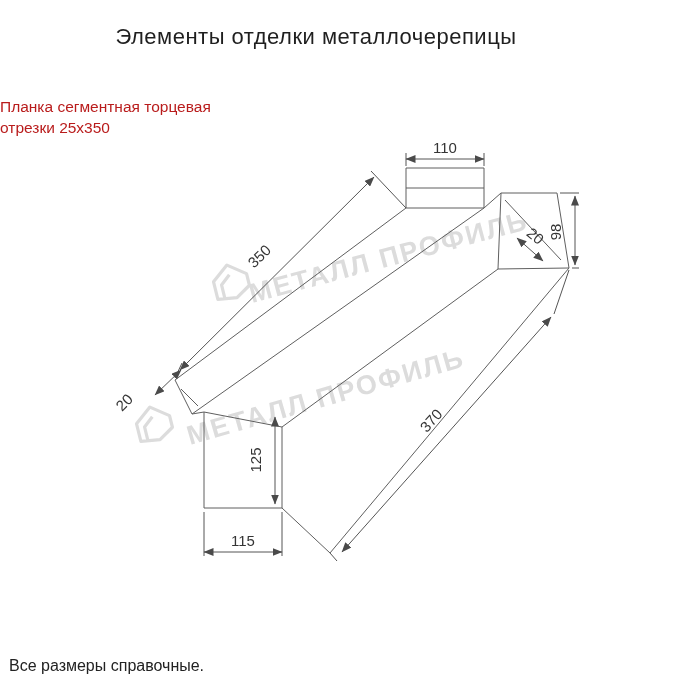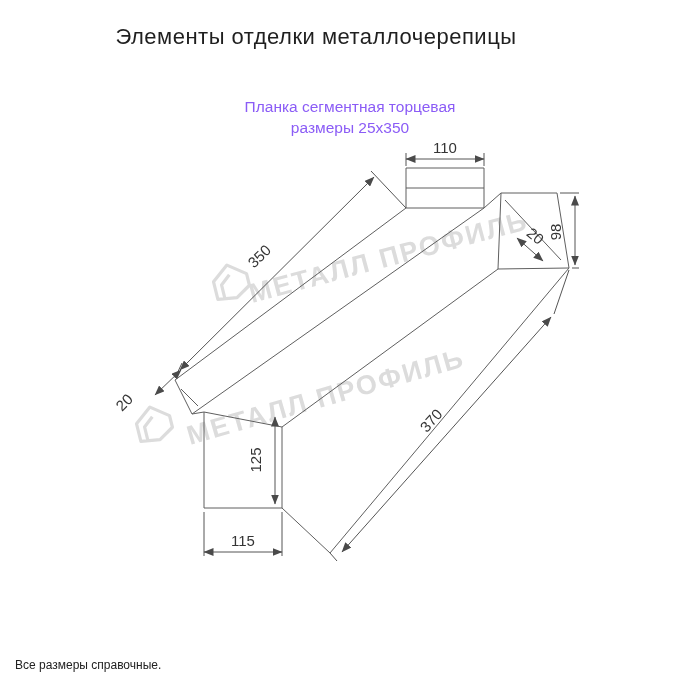--- a/index.html
+++ b/index.html
@@ -5,45 +5,45 @@
   html,body{margin:0;padding:0;background:#ffffff;}
   .page{
     position:relative;width:700px;height:700px;background:#ffffff;overflow:hidden;
     font-family:"Liberation Sans", sans-serif;color:#1c1c1c;
   }
   .title{
     position:absolute;top:24px;left:0;width:632px;text-align:center;
     font-size:22px;letter-spacing:0.5px;color:#1f1f1f;
   }
   .subtitle{
-    position:absolute;top:96px;left:0;width:700px;text-align:center;
-    font-size:15.5px;line-height:21px;color:#8b5cf6;
+    position:absolute;top:96px;left:0;width:700px;text-align:left;
+    font-size:15.5px;line-height:21px;color:#b91c1c;
   }
   .footer{
-    position:absolute;left:15px;bottom:26px;width:660px;
-    font-size:12px;line-height:17px;color:#222222;
+    position:absolute;left:9px;bottom:26px;width:660px;
+    font-size:16px;line-height:17px;color:#222222;
   }
   svg.draw{position:absolute;left:0;top:0;}
   .part{stroke:#5f5f5f;stroke-width:1;fill:none;}
   .dim{stroke:#555555;stroke-width:1;fill:none;}
   .dimtext{font-family:"Liberation Sans",sans-serif;font-size:15px;fill:#353535;}
   .wm-text{font-family:"Liberation Sans",sans-serif;font-weight:bold;font-size:27px;
            letter-spacing:2px;fill:#dcdcdc;}
   .wm-house{stroke:#dcdcdc;stroke-width:3.2;fill:none;stroke-linejoin:round;}
 </style>
 </head>
 <body>
 
 <div class="page">
 
   <div class="title">Элементы отделки металлочерепицы</div>
 
   <div class="subtitle">
     <div>Планка сегментная торцевая</div>
-    <div>размеры 25х350</div>
+    <div>отрезки 25х350</div>
   </div>
 
   <svg class="draw" width="700" height="700" viewBox="0 0 700 700">
     <defs>
       <marker id="arw" markerWidth="11" markerHeight="8" refX="9.5" refY="4" orient="auto-start-reverse" markerUnits="userSpaceOnUse">
         <path d="M0,0 L10,4 L0,8 Z" fill="#4a4a4a"></path>
       </marker>
     </defs>
 
     <g>

